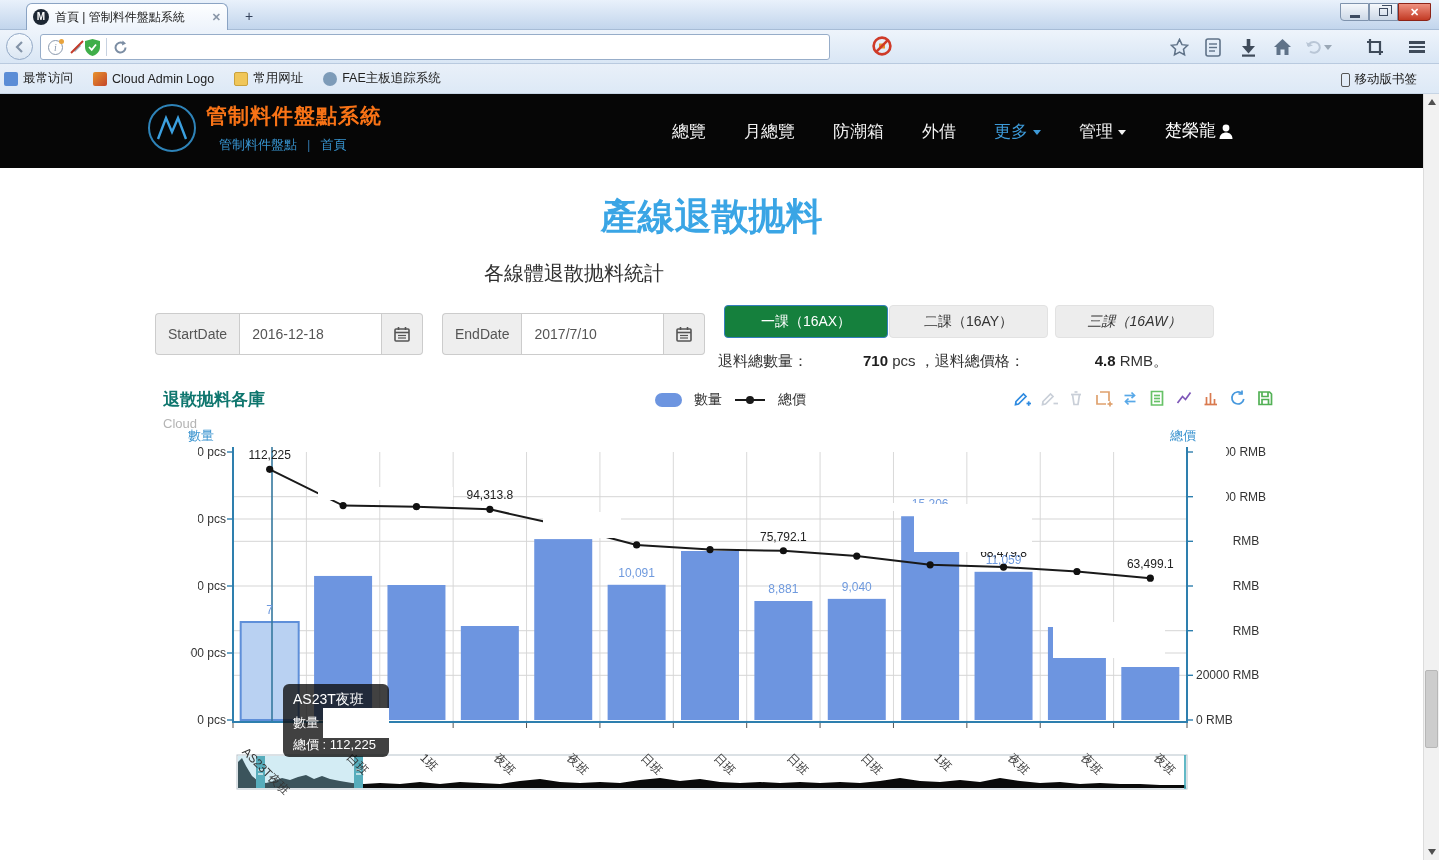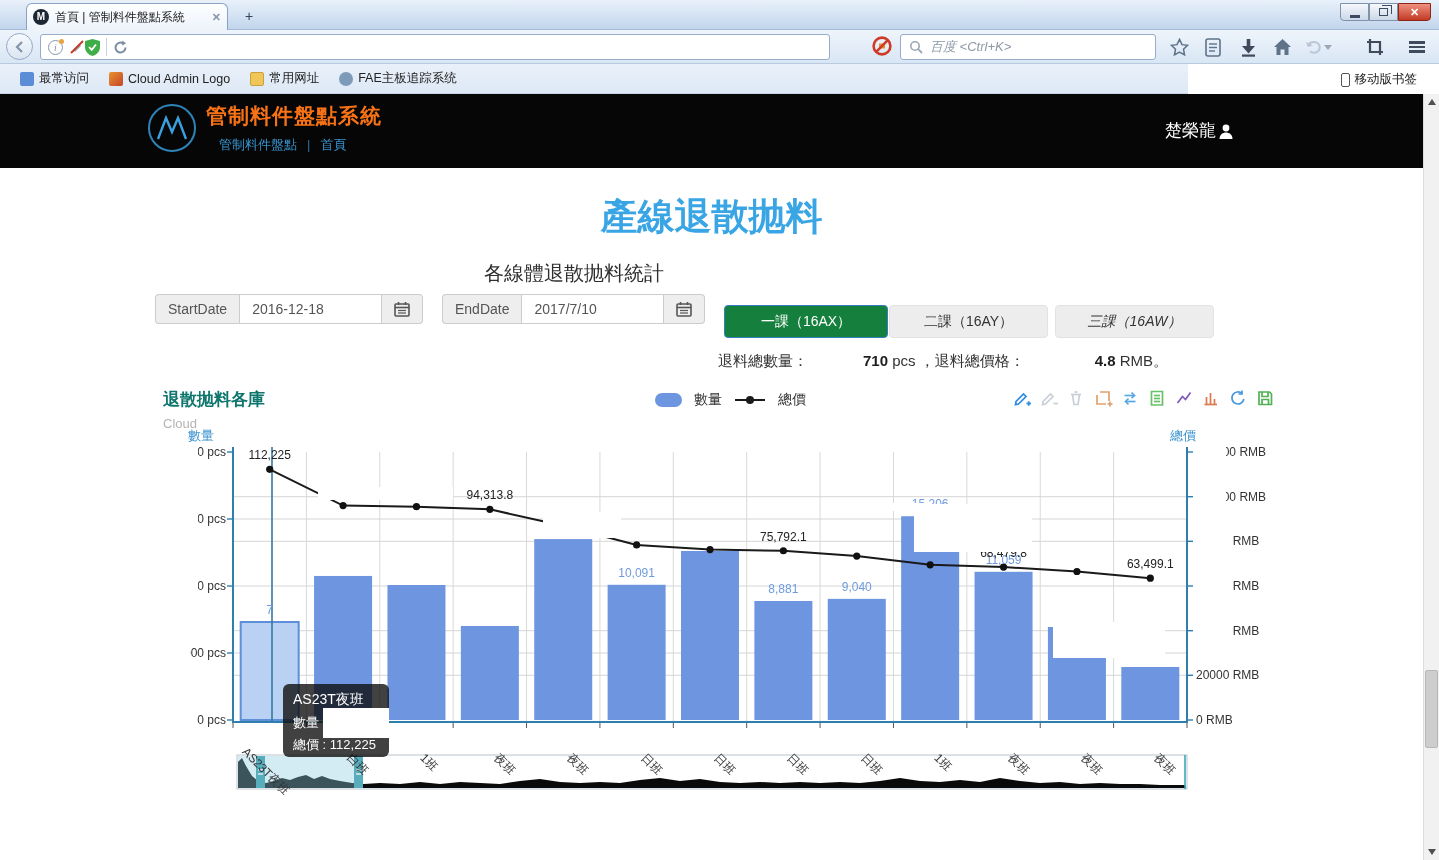--- a/index.html
+++ b/index.html
@@ -42,23 +42,23 @@
   #urlbar .info:after { content:""; position:absolute; right:-2px; top:-2px; width:5px; height:5px;
     border-radius:50%; background:#e8a33c; }
   #urltext { font-size:13px; color:#1a1a1a; margin-left:10px; flex:1; white-space:nowrap; overflow:hidden; }
   #noflash { position:absolute; left:872px; top:6px; }
   #searchbar { position:absolute; left:900px; top:4px; width:256px; height:26px; background:#fff;
     border:1px solid #97adc9; border-radius:3px; display:flex; align-items:center; gap:7px; padding:0 8px; }
   #searchbar .ph { font-size:13px; color:#8e98a6; font-style:italic; }
   .tbicon { position:absolute; top:6px; width:22px; height:22px; display:flex; align-items:center; justify-content:center; }
   #hamburger span { display:block; width:16px; height:2.5px; background:#3f4b5a; margin:2px 0; }
 
-  #bookmarksbar { position:absolute; left:0; top:64px; width:1188px; height:30px;
+  #bookmarksbar { position:absolute; left:0; top:64px; width:1439px; height:30px;
     background:linear-gradient(#e9f0f9,#dde9f6); border-bottom:1px solid #c6d4e4;
-    display:flex; align-items:center; gap:20px; padding-left:20px; }
+    display:flex; align-items:center; gap:20px; padding-left:4px; }
   .bm { display:flex; align-items:center; gap:5px; font-size:12.5px; color:#222; }
   .bmic { width:14px; height:14px; border-radius:2px; }
   #bm-mobile { position:absolute; right:22px; display:flex; align-items:center; gap:5px; font-size:12.5px; color:#222; }
   .phoneic { width:9px; height:14px; border:1.5px solid #555; border-radius:2px; }
 
   
   #blackbar { position:absolute; left:0; top:94px; width:1423px; height:74px; background:#060606; }
   #logo { position:absolute; left:148px; top:10px; width:48px; height:48px; border-radius:50%;
     border:2px solid #2e83b8; display:flex; align-items:center; justify-content:center; }
   #apptitle { position:absolute; left:206px; top:8px; font-size:21px; font-weight:bold; color:#f97316; letter-spacing:1px; }
@@ -69,21 +69,21 @@
   .navitem.active { color:#3d9ad8; }
   .caret { width:0; height:0; border-left:4px solid transparent; border-right:4px solid transparent;
     border-top:5px solid currentColor; margin-top:3px; }
   #navuser { position:absolute; left:1165px; top:25px; font-size:17px; color:#fff; display:flex; align-items:center; gap:2px; }
 
   
   #pagetitle { position:absolute; left:0; top:192px; width:1423px; text-align:center;
     font-size:37px; font-weight:bold; color:#3aa5e5; }
   #pagesub { position:absolute; left:0; top:260px; width:1148px; text-align:center; font-size:20px; color:#2f2f2f; }
 
-  .igroup { position:absolute; top:294px; height:30px; display:flex; }
+  .igroup { position:absolute; top:313px; height:42px; display:flex; }
   .iaddon { background:#eee; border:1px solid #ccc; color:#555; font-size:14px;
     display:flex; align-items:center; padding:0 12px; }
   .iaddon.first { border-radius:4px 0 0 4px; border-right:none; }
   .iaddon.last { border-radius:0 4px 4px 0; border-left:none; }
   .ifield { border:1px solid #ccc; font-size:14px; color:#555; padding:0 12px; width:143px;
     display:flex; align-items:center; background:#fff; }
 
   .cbtn { position:absolute; top:305px; height:33px; border-radius:4px; background:#ededed;
     border:1px solid #e2e2e2; font-size:14px; color:#333;
     display:flex; align-items:center; justify-content:center; }
@@ -170,27 +170,20 @@
       <path d="M12.5 7.5 A5 5 0 1 1 10 3.2" stroke="#7b8da3" stroke-width="2" fill="none"></path>
       <path d="M9.5 0.5 L13 3.5 L9 5.5 Z" fill="#7b8da3"></path>
     </svg>
   </div>
   <div id="noflash">
     <svg width="20" height="20" viewBox="0 0 20 20">
       <circle cx="10" cy="10" r="8.4" fill="none" stroke="#cf3a28" stroke-width="2.6"></circle>
       <rect x="7" y="7.5" width="6" height="5" fill="#e8932c"></rect>
       <line x1="4.2" y1="15.8" x2="15.8" y2="4.2" stroke="#cf3a28" stroke-width="2.6"></line>
     </svg>
-  </div>
-  <div id="searchbar">
-    <svg width="14" height="14" viewBox="0 0 14 14">
-      <circle cx="6" cy="6" r="4.2" fill="none" stroke="#9aa7b5" stroke-width="1.6"></circle>
-      <line x1="9.2" y1="9.2" x2="13" y2="13" stroke="#9aa7b5" stroke-width="1.8"></line>
-    </svg>
-    <div class="ph">百度 &lt;Ctrl+K&gt;</div>
   </div>
   <div class="tbicon" style="left:1168px">
     <svg width="19" height="19" viewBox="0 0 20 20">
         <path d="M10 1.5 L12.6 7 L18.5 7.7 L14.2 11.8 L15.3 17.7 L10 14.8 L4.7 17.7 L5.8 11.8 L1.5 7.7 L7.4 7 Z" fill="none" stroke="#5f7288" stroke-width="1.6"></path>
       </svg>
   </div>
   <div class="tbicon" style="left:1202px">
     <svg width="16" height="19" viewBox="0 0 16 19">
         <rect x="1" y="1" width="14" height="17" rx="2" fill="none" stroke="#5f7288" stroke-width="1.6"></rect>
         <line x1="4" y1="6" x2="12" y2="6" stroke="#5f7288" stroke-width="1.4"></line>
@@ -261,20 +254,42 @@
 <div id="blackbar">
   <div id="logo">
     <svg width="34" height="26" viewBox="0 0 34 26">
         <polyline points="3,24 11,3 17,17 23,3 31,24" fill="none" stroke="#3ba0e0" stroke-width="2.4"></polyline>
       </svg>
   </div>
   <div id="apptitle">管制料件盤點系統</div>
   <div id="breadcrumb">
     <span>管制料件盤點</span><span class="sep">|</span><span>首頁</span>
   </div>
+  <div id="nav-menu">
+      <div class="navitem">
+        <span>總覽</span>
+      </div>
+      <div class="navitem">
+        <span>月總覽</span>
+      </div>
+      <div class="navitem">
+        <span>防潮箱</span>
+      </div>
+      <div class="navitem">
+        <span>外借</span>
+      </div>
+      <div class="navitem active">
+        <span>更多</span>
+        <span class="caret"></span>
+      </div>
+      <div class="navitem">
+        <span>管理</span>
+        <span class="caret"></span>
+      </div>
+    </div>
   <div id="navuser">
     <span>楚榮龍</span>
     <svg width="16" height="16" viewBox="0 0 16 16">
         <circle cx="8" cy="5" r="3.4" fill="#fff"></circle>
         <path d="M1.5 16 C1.5 11.5 5 9.5 8 9.5 C11 9.5 14.5 11.5 14.5 16 Z" fill="#fff"></path>
       </svg>
   </div>
 </div>
 
 <div id="pagetitle">產線退散抛料</div>

